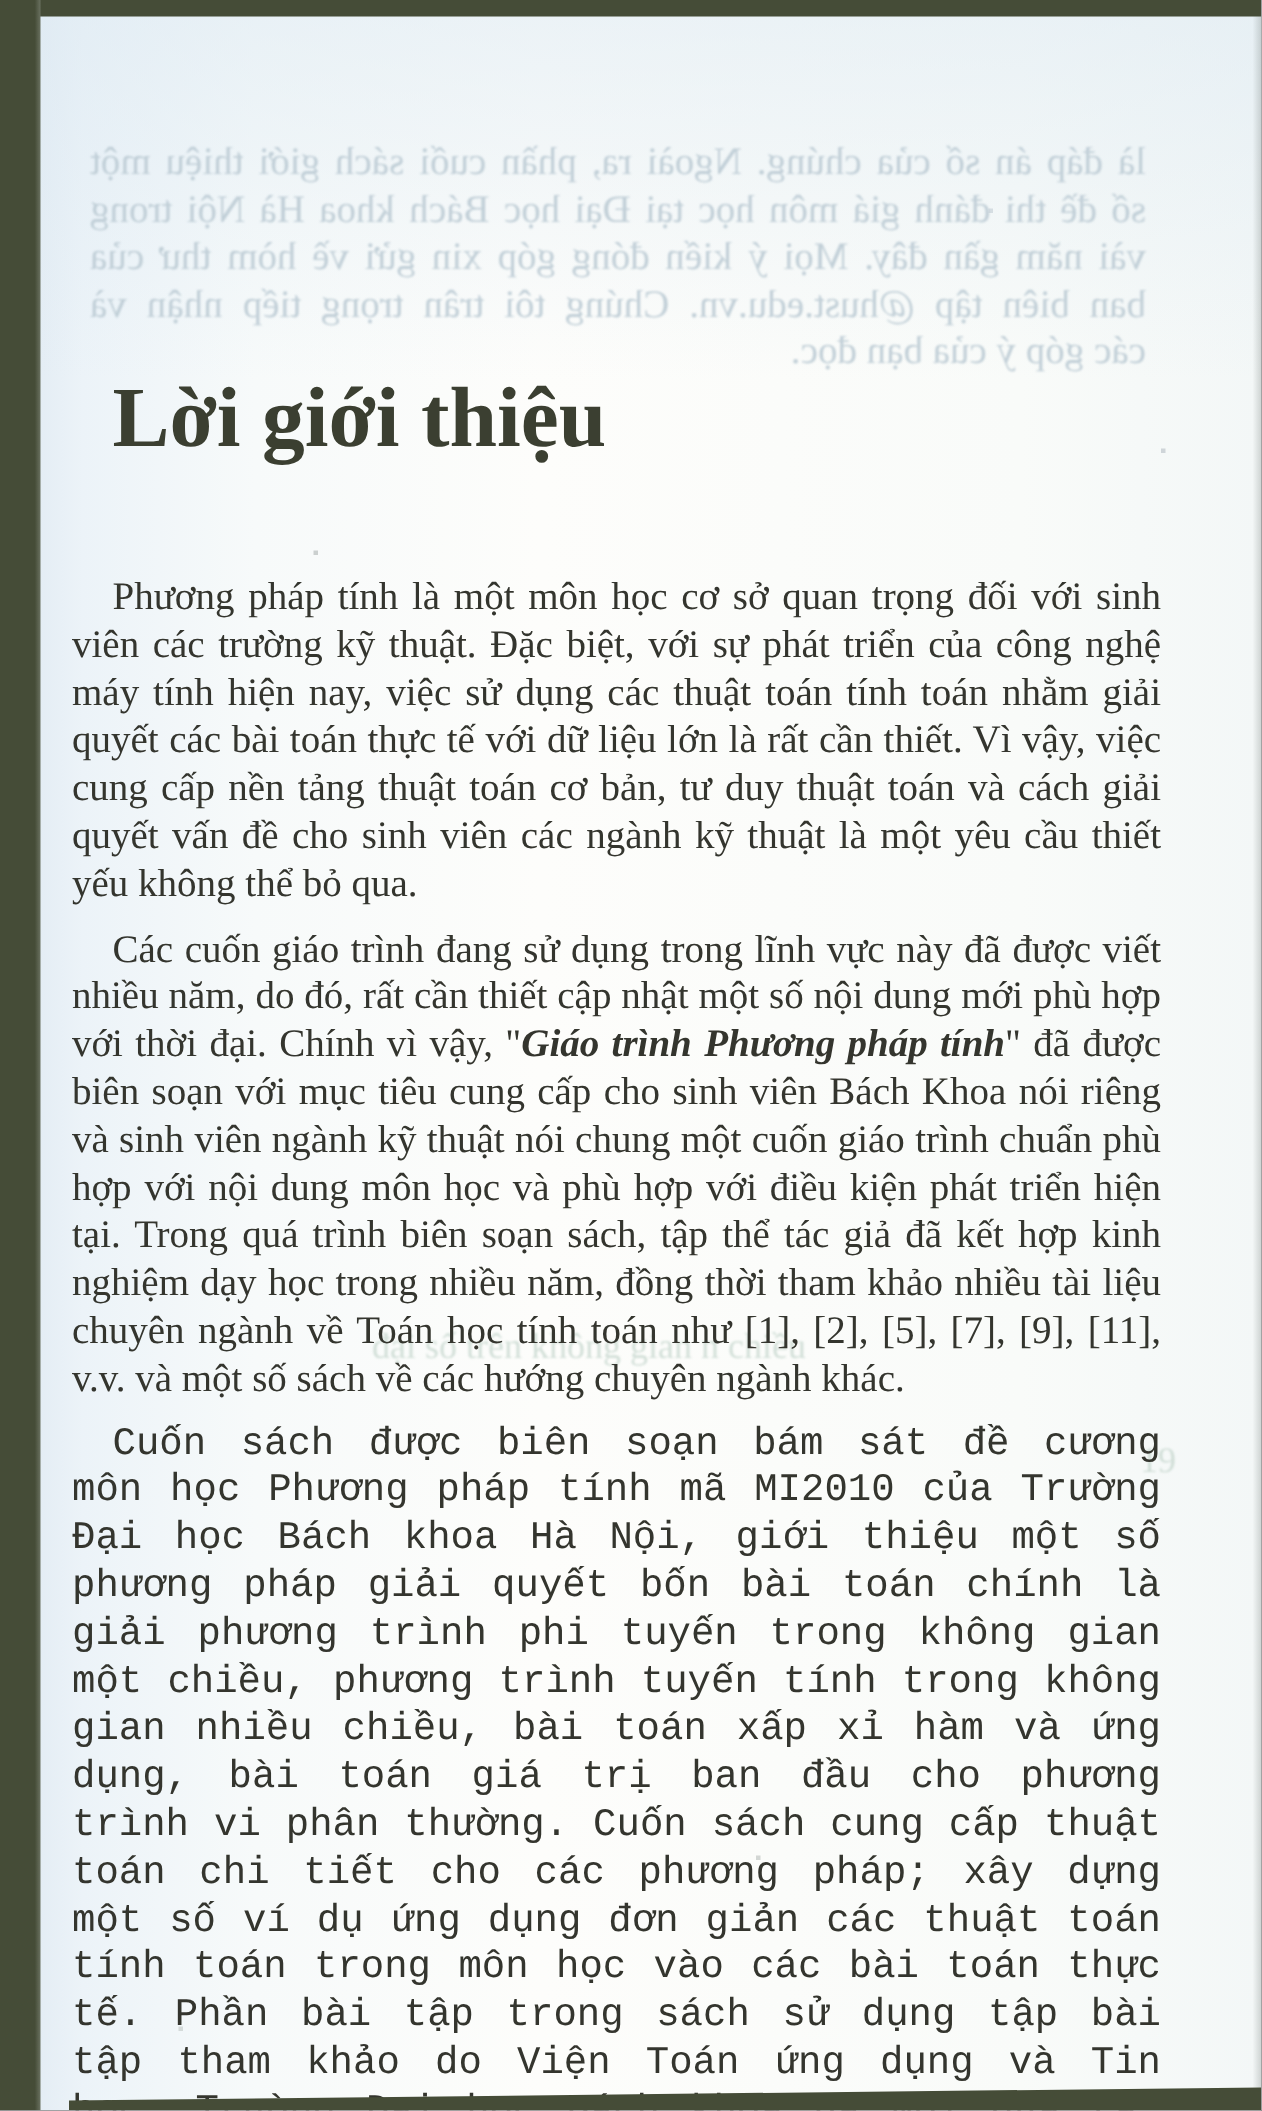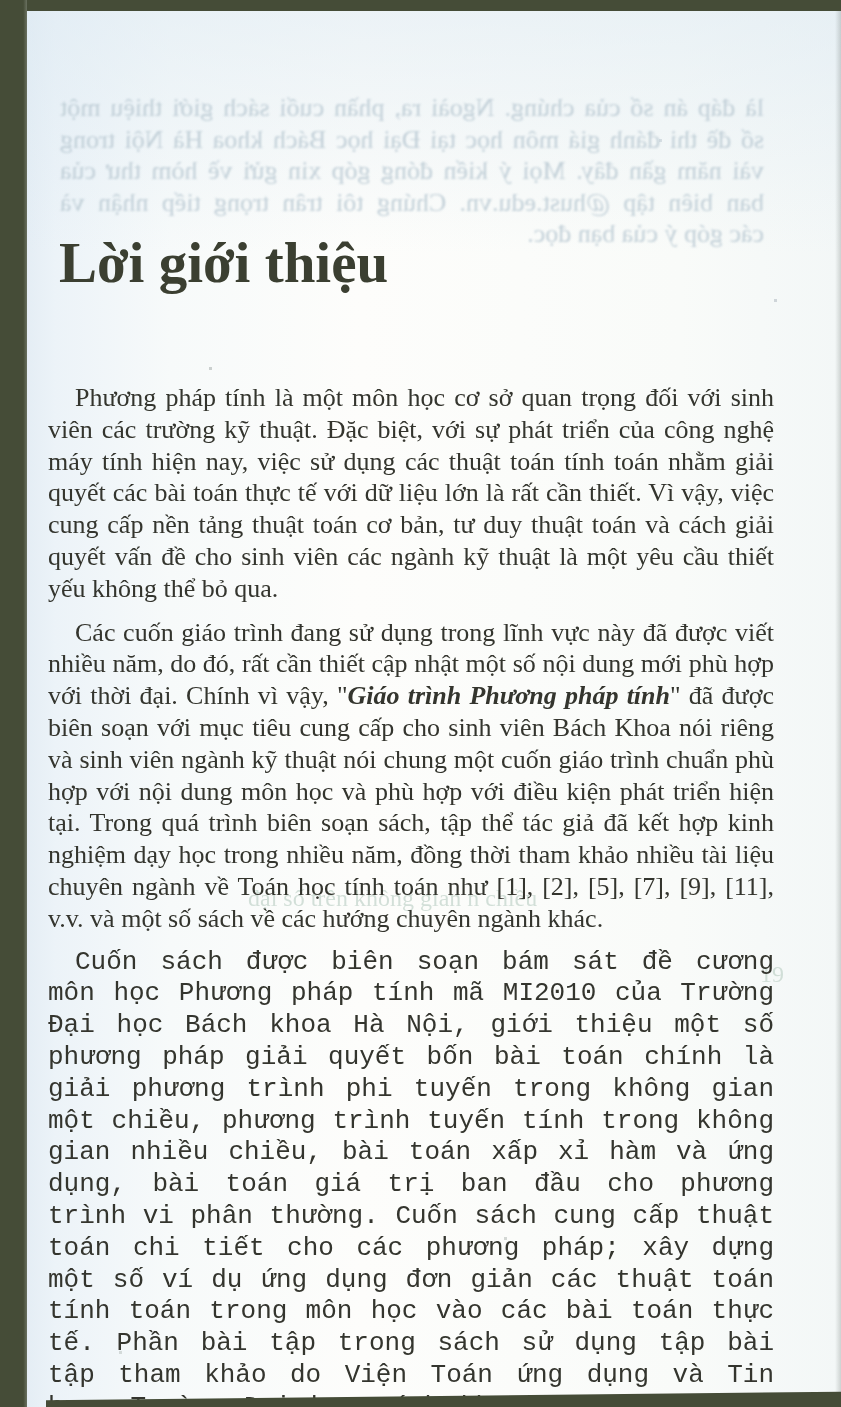--- a/index.html
+++ b/index.html
@@ -59,21 +59,21 @@
     white-space: nowrap;
     user-select: none;
     z-index: 0;
   }
   .frag-1 { left: 248px; top: 884px; }
   .frag-2 { left: 236px; top: 960px; width: 548px; }
   .frag-2 .frag-num { float: right; }
   
   .page-heading {
     position: absolute; left: 59px; top: 230px;
-    margin: 0;
+    margin: 16px;
     font-size: 57px; font-weight: 700;
     letter-spacing: 0px;
     color: var(--heading-text, #3b3f31);
     z-index: 2;
   }
   
   .body-text {
     position: absolute; left: 48px; top: 382px; width: 726px;
     color: var(--body-text, #34352e);
     font-size: 26px; line-height: 31.8px;

